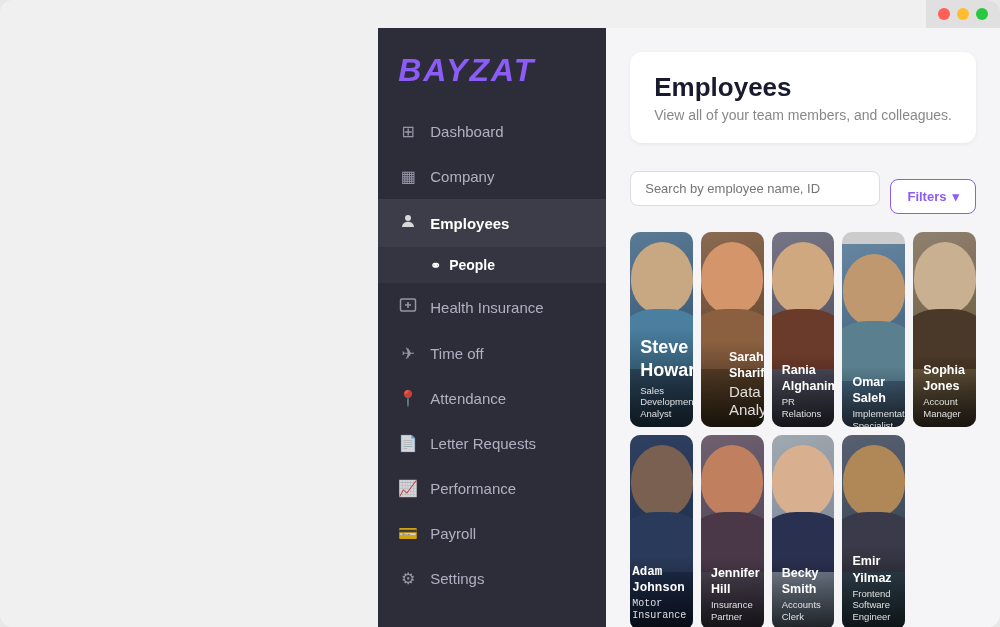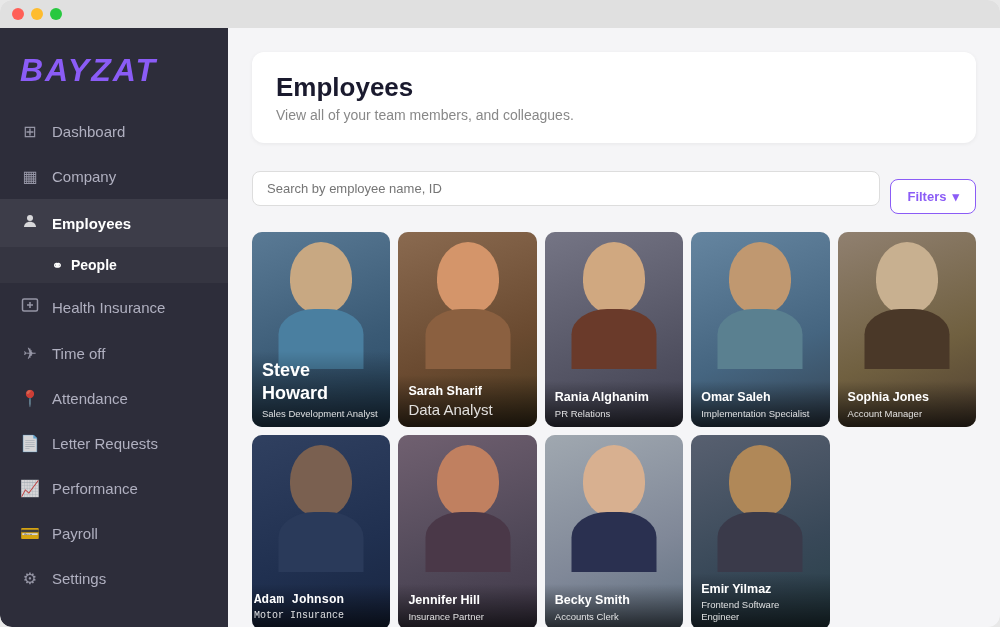--- a/index.html
+++ b/index.html
@@ -12,20 +12,21 @@
       border-radius: 12px;
     }
     .window {
       width: 1000px;
       height: 627px;
       background: #f0f0f0;
       border-radius: 12px;
       overflow: hidden;
       display: flex;
       flex-direction: column;
+      align-items: flex-end;
     }
     .titlebar {
       background: #e0e0e0;
       height: 28px;
       display: flex;
       align-items: center;
       padding: 0 12px;
       gap: 7px;
       flex-shrink: 0;
     }
@@ -286,41 +287,41 @@
         </div>
       </div>
     </div>
           <div class="employee-card">
       <div style="width:100%;height:100%;background:linear-gradient(160deg, #8a6a50 0%, #6a4a30 60%, #4a3a20 100%);position:relative;overflow:hidden;">
         <div style="position:absolute;top:10px;left:50%;transform:translateX(-50%);">
           <div style="width:62px;height:72px;background:#d4956a;border-radius:50% 50% 46% 46%;position:relative;">
             <div style="position:absolute;bottom:-55px;left:50%;transform:translateX(-50%);width:85px;height:60px;background:#8b6040;border-radius:42% 42% 0 0;"></div>
           </div>
         </div>
-        <div style="position:absolute;bottom:0;left:0;right:0;padding:8px 10px;background:linear-gradient(to top, rgba(0,0,0,0.7) 0%, rgba(0,0,0,0) 100%);">
+        <div style="position:absolute;bottom:0;left:0;right:0;padding:8px 28px;background:linear-gradient(to top, rgba(0,0,0,0.7) 0%, rgba(0,0,0,0) 100%);">
           <div style="color:#fff;font-size:12.5px;font-weight:700;line-height:1.3;">Sarah Sharif</div>
           <div style="color:rgba(255,255,255,0.85);font-size:15px;margin-top:2px;line-height:1.2;">Data Analyst</div>
         </div>
       </div>
     </div>
           <div class="employee-card">
       <div style="width:100%;height:100%;background:linear-gradient(160deg, #757585 0%, #555565 60%, #404050 100%);position:relative;overflow:hidden;">
         <div style="position:absolute;top:10px;left:50%;transform:translateX(-50%);">
           <div style="width:62px;height:72px;background:#d0a880;border-radius:50% 50% 46% 46%;position:relative;">
             <div style="position:absolute;bottom:-55px;left:50%;transform:translateX(-50%);width:85px;height:60px;background:#6a3a2a;border-radius:42% 42% 0 0;"></div>
           </div>
         </div>
         <div style="position:absolute;bottom:0;left:0;right:0;padding:8px 10px;background:linear-gradient(to top, rgba(0,0,0,0.7) 0%, rgba(0,0,0,0) 100%);">
           <div style="color:#fff;font-size:12.5px;font-weight:700;line-height:1.3;">Rania Alghanim</div>
           <div style="color:rgba(255,255,255,0.85);font-size:9.5px;margin-top:2px;line-height:1.2;">PR Relations</div>
         </div>
       </div>
     </div>
           <div class="employee-card">
-      <div style="width:100%;height:100%;background:linear-gradient(160deg, #6585a0 0%, #456580 60%, #354555 100%);position:relative;overflow:hidden;">
+      <div style="width:100%;height:100%;background:linear-gradient(160deg, #6585a0 0%, #456580 60%, #354555 100%);position:relative;overflow:hidden;margin-top:12px;">
         <div style="position:absolute;top:10px;left:50%;transform:translateX(-50%);">
           <div style="width:62px;height:72px;background:#c09870;border-radius:50% 50% 46% 46%;position:relative;">
             <div style="position:absolute;bottom:-55px;left:50%;transform:translateX(-50%);width:85px;height:60px;background:#5a8090;border-radius:42% 42% 0 0;"></div>
           </div>
         </div>
         <div style="position:absolute;bottom:0;left:0;right:0;padding:8px 10px;background:linear-gradient(to top, rgba(0,0,0,0.7) 0%, rgba(0,0,0,0) 100%);">
           <div style="color:#fff;font-size:12.5px;font-weight:700;line-height:1.3;">Omar Saleh</div>
           <div style="color:rgba(255,255,255,0.85);font-size:9.5px;margin-top:2px;line-height:1.2;">Implementation Specialist</div>
         </div>
       </div>

